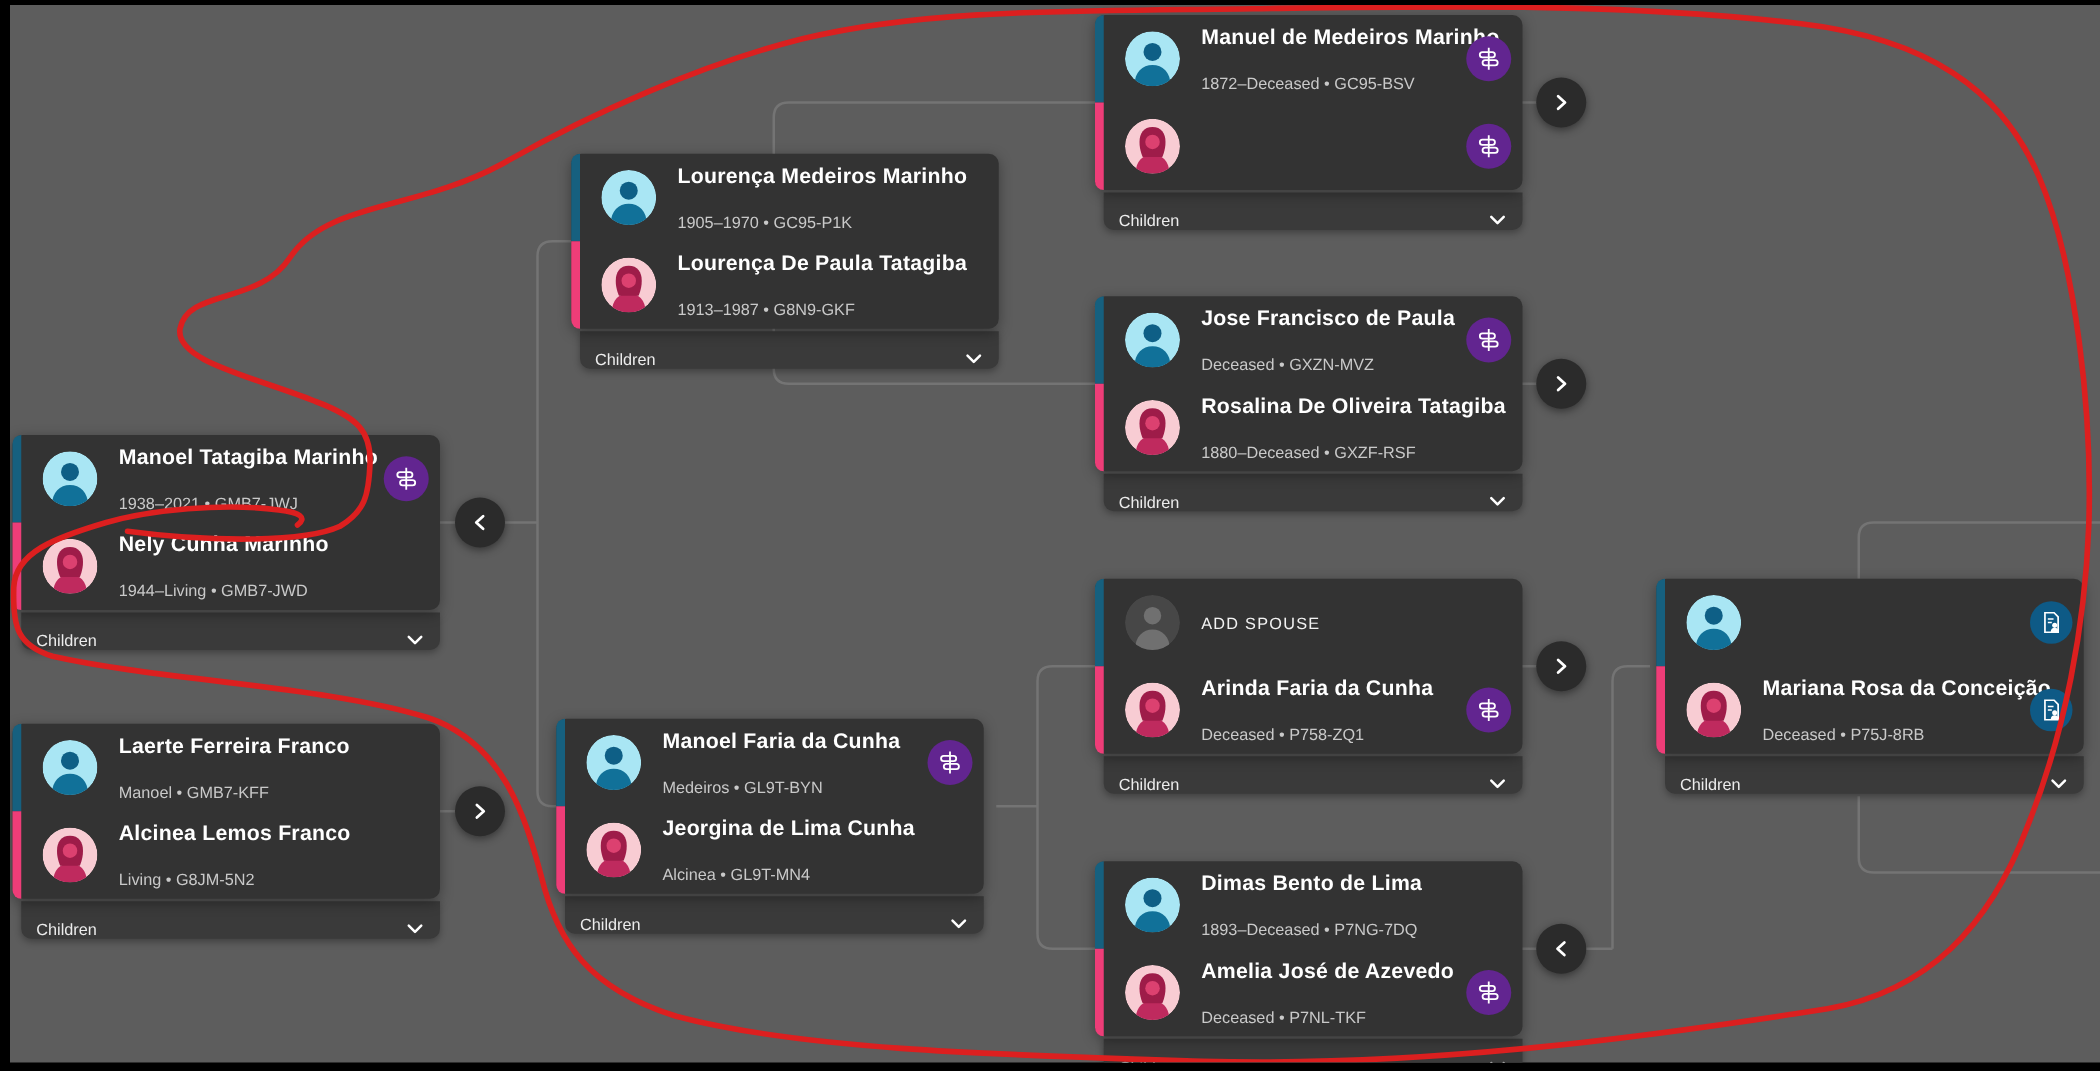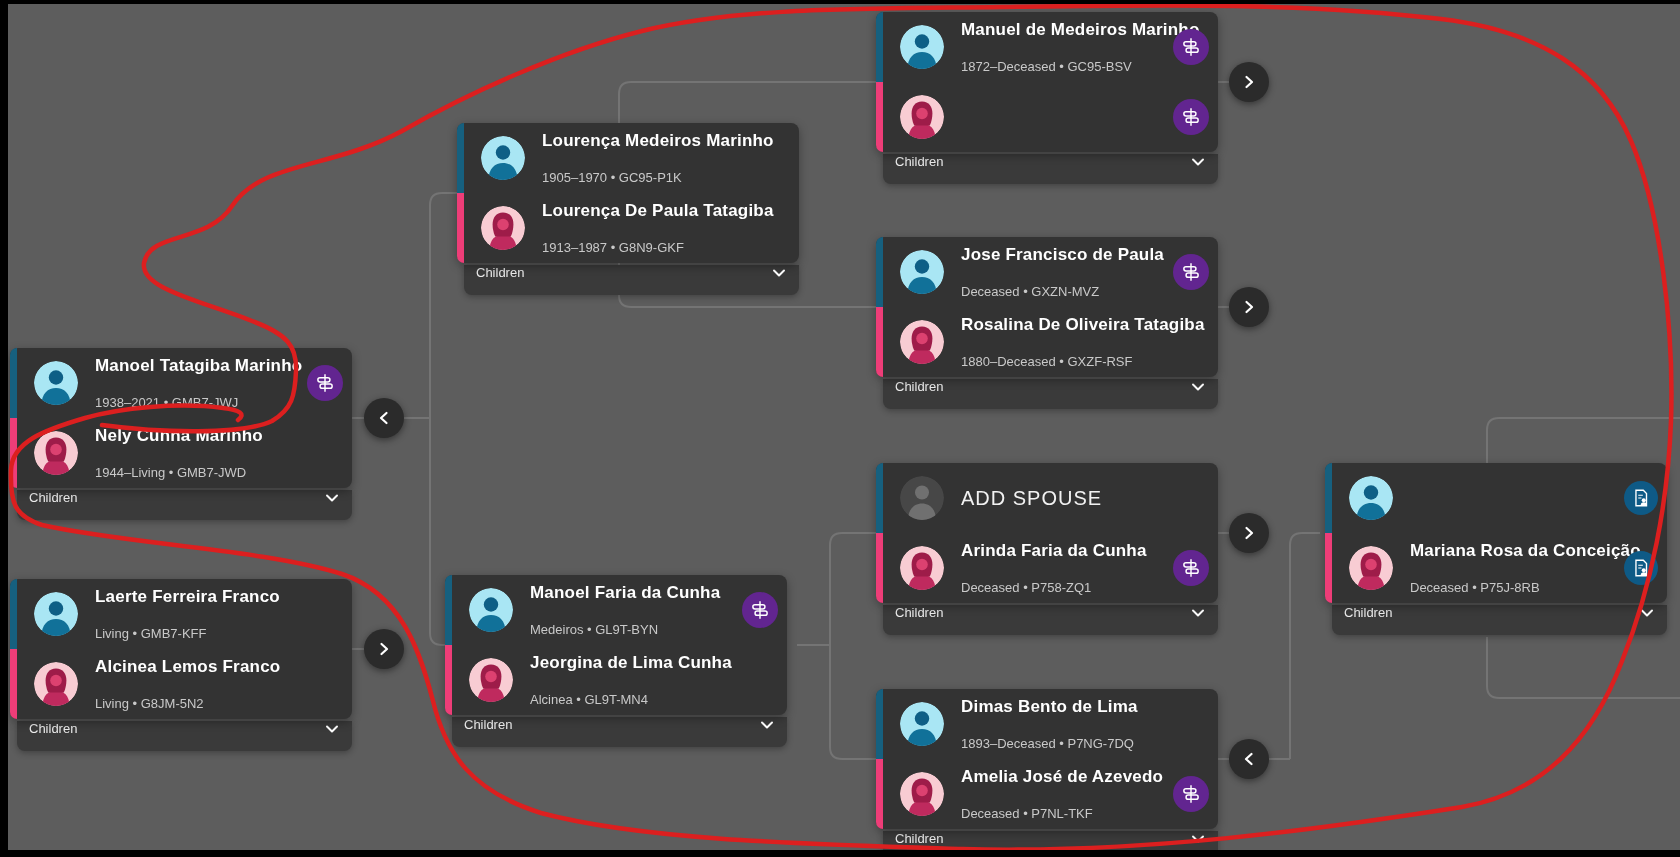--- a/index.html
+++ b/index.html
@@ -23,31 +23,31 @@
   }
   .stripe{position:absolute;left:0;width:7px}
   .stripe.s-top{top:0;height:70px;background:#16607f;border-radius:8px 0 0 0}
   .stripe.s-bot{top:70px;height:70px;background:#ee3d78;border-radius:0 0 0 8px}
   .row{position:relative;height:70px;display:flex;align-items:center;padding-left:24px;gap:17px}
   .row.has-icon{padding-right:52px}
   .avatar{width:44px;height:44px;border-radius:50%;overflow:hidden;flex:none}
   .ptext{min-width:0}
   .pname{font-size:17px;font-weight:700;color:#fff;letter-spacing:.2px;white-space:nowrap;line-height:1.15}
   .pdetail{font-size:13px;color:#c9c9c9;margin-top:20px;white-space:nowrap}
-  .addname{font-size:20px;color:#f2f2f2;letter-spacing:1px;font-weight:400}
+  .addname{font-size:13px;color:#f2f2f2;letter-spacing:1px;font-weight:400}
   .iconbtn{
     position:absolute;right:9px;top:50%;transform:translateY(-50%);
     width:36px;height:36px;border-radius:50%;
     display:flex;align-items:center;justify-content:center;cursor:pointer;
   }
   .iconbtn.purple{background:#622590}
   .iconbtn.blue{background:#0e5a86;width:34px;height:34px}
   .children{
     margin-left:7px;margin-top:2px;height:30px;background:#3a3a3a;
-    border-radius:0 0 8px 8px;display:flex;align-items:flex-start;
+    border-radius:0 0 8px 8px;display:flex;align-items:flex-end;
     padding:0 12px;color:#ececec;font-size:13px;
     box-shadow:0 2px 6px rgba(0,0,0,.3);cursor:pointer;
   }
   .children .sp{flex:1}
   .nav{
     position:absolute;width:40px;height:40px;border-radius:50%;background:#2b2b2b;
     display:flex;align-items:center;justify-content:center;z-index:3;
     box-shadow:0 2px 7px rgba(0,0,0,.45);cursor:pointer;
   }
 </style>
@@ -260,21 +260,21 @@
   <div class="card" style="left:2px;top:575px">
     <div class="couple">
       <div class="stripe s-top"></div>
       <div class="stripe s-bot"></div>
       <div class="row">
         <div class="avatar"><svg width="44" height="44">
               <use href="#g-male"></use>
             </svg></div>
         <div class="ptext">
           <div class="pname">Laerte Ferreira Franco</div>
-          <div class="pdetail">Living • GMB7-KFF</div>
+          <div class="pdetail">Manoel • GMB7-KFF</div>
         </div>
       </div>
       <div class="row">
         <div class="avatar"><svg width="44" height="44">
               <use href="#g-female"></use>
             </svg></div>
         <div class="ptext">
           <div class="pname">Alcinea Lemos Franco</div>
           <div class="pdetail">Living • G8JM-5N2</div>
         </div>

